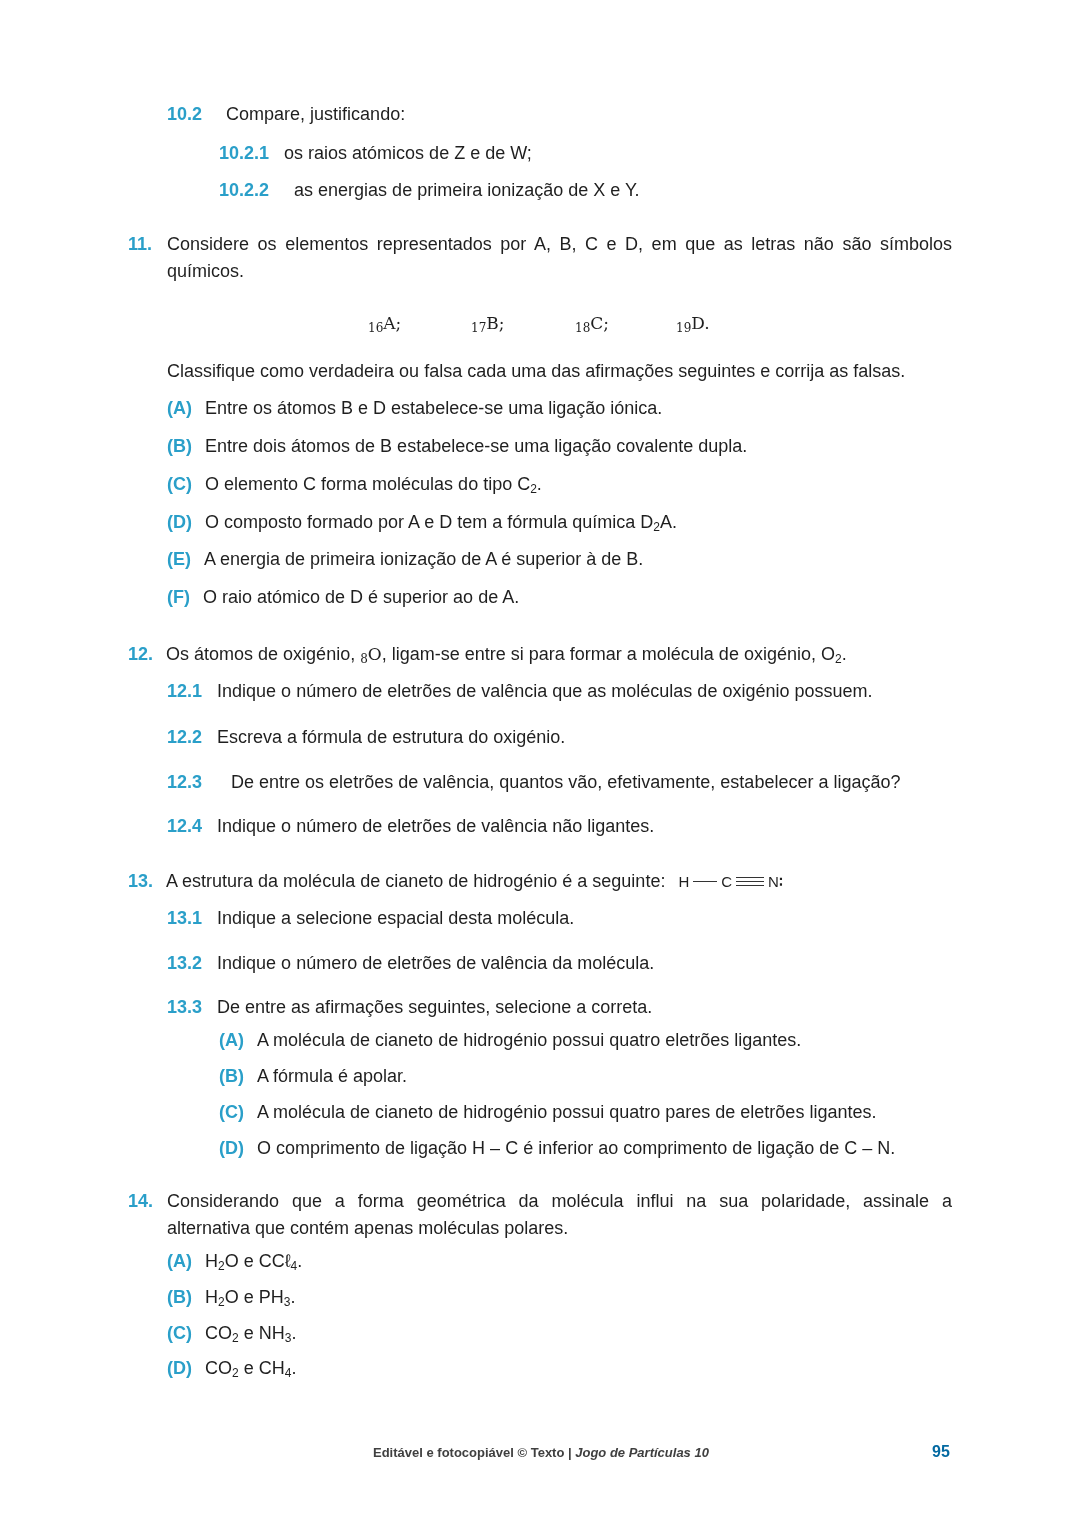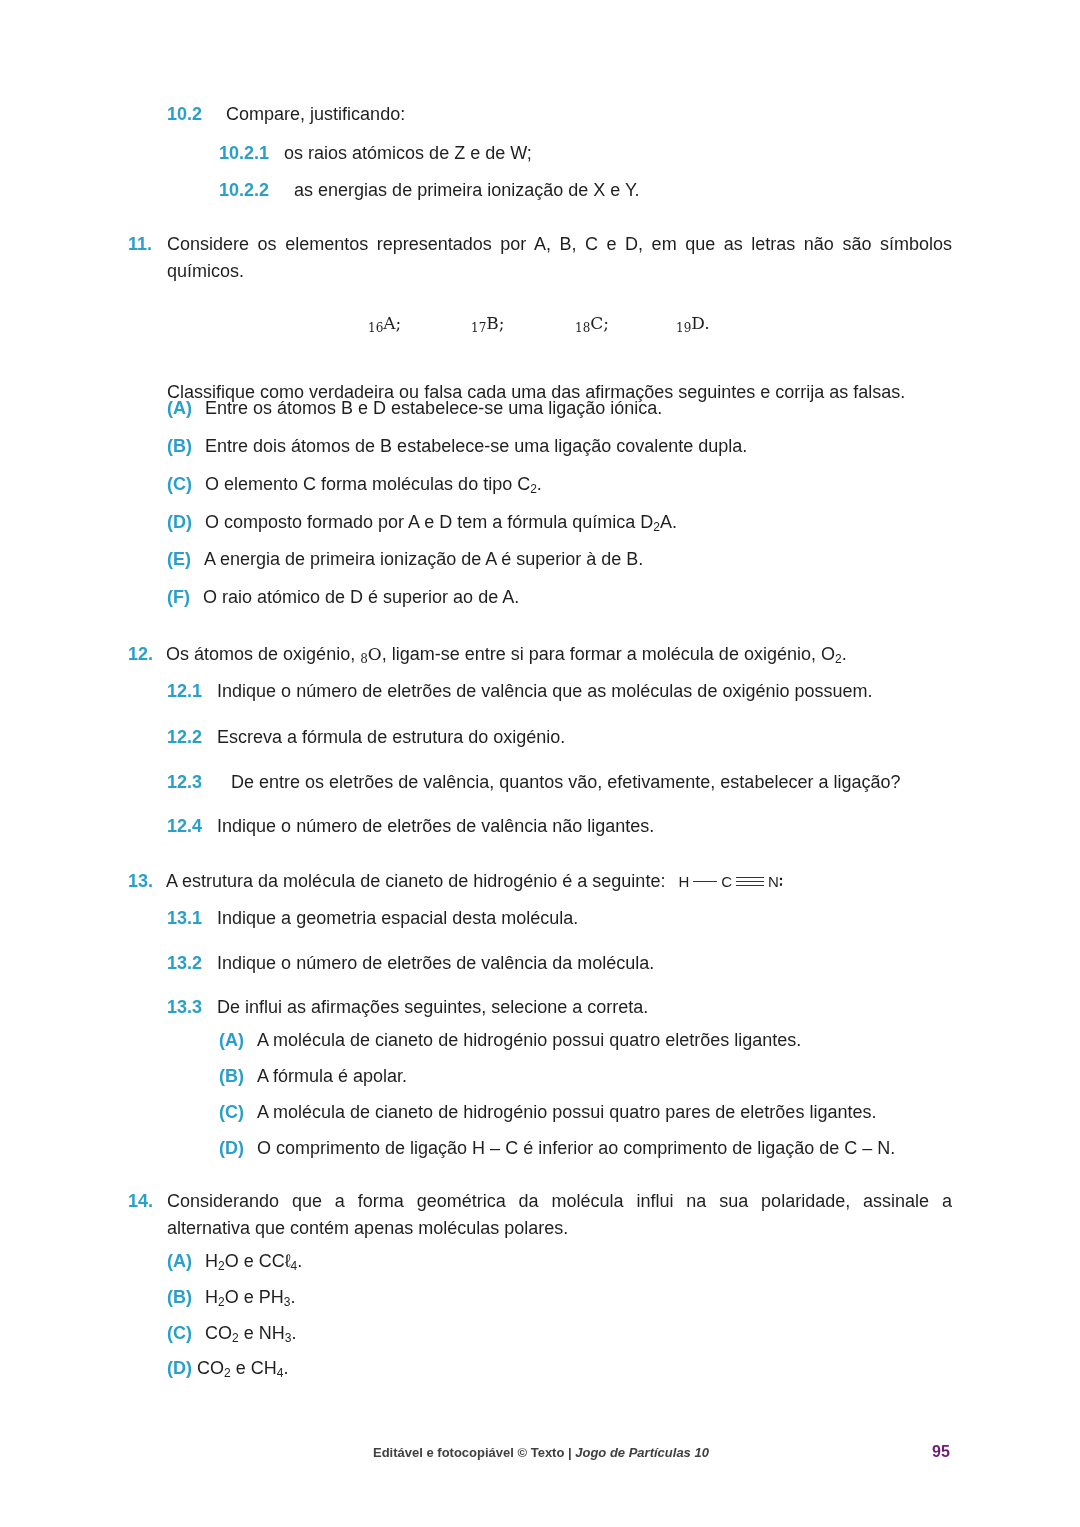--- a/index.html
+++ b/index.html
@@ -7,21 +7,21 @@
          font-family:"Liberation Sans", sans-serif; color:#1f1f1f; font-size:18px; }
   .abs { position:absolute; white-space:nowrap; }
   .num { color:#2a9fc9; font-weight:bold; }
   .lbl { color:#2a9fc9; font-weight:bold; }
   .serif { font-family:"DejaVu Serif", serif; font-size:17px; }
   .serif sub { font-size:12px; }
   sub { font-size:12px; vertical-align:-3px; line-height:0; }
   .justify { text-align:justify; text-align-last:justify; white-space:normal; }
   .footer { font-size:13px; color:#404040; font-weight:bold; }
   .footer i { font-style:italic; }
-  .pageno { font-size:16px; font-weight:bold; color:#701a75; }
+  .pageno { font-size:16px; font-weight:bold; color:#0369a1; }
   .hcn { font-size:15px; display:inline-flex; align-items:center; gap:4px; }
   .bond1 { display:inline-block; width:24px; height:1px; background:#333; }
   .bond3 { display:inline-block; width:28px; height:7px; border-top:1px solid #333; border-bottom:1px solid #333; position:relative; }
   .bond3::after { content:""; position:absolute; left:0; right:0; top:3px; height:1px; background:#333; }
 </style>
 </head>
 <body>
 
 <div class="abs" style="left:167px;top:104px;">
   <span class="num">10.2</span>
@@ -40,21 +40,21 @@
   <span class="num">11.</span>
 </div>
 <div class="abs justify" style="left:167px;top:234px;width:785px;">Considere os elementos representados por A, B, C e D, em que as letras não são símbolos</div>
 <div class="abs" style="left:167px;top:261px;">químicos.</div>
 
 <div class="abs serif" style="left:368px;top:313px;"><sub>16</sub><span>A;</span></div>
 <div class="abs serif" style="left:471px;top:313px;"><sub>17</sub><span>B;</span></div>
 <div class="abs serif" style="left:575px;top:313px;"><sub>18</sub><span>C;</span></div>
 <div class="abs serif" style="left:676px;top:313px;"><sub>19</sub><span>D.</span></div>
 
-<div class="abs" style="left:167px;top:361px;margin-top:21px;">Classifique como verdadeira ou falsa cada uma das afirmações seguintes e corrija as falsas.</div>
+<div class="abs" style="left:167px;top:361px;">Classifique como verdadeira ou falsa cada uma das afirmações seguintes e corrija as falsas.</div>
 
 <div class="abs" style="left:167px;top:398px;">
   <span class="lbl">(A)</span>
   <span style="margin-left:8px">Entre os átomos B e D estabelece-se uma ligação iónica.</span>
 </div>
 <div class="abs" style="left:167px;top:436px;">
   <span class="lbl">(B)</span>
   <span style="margin-left:8px">Entre dois átomos de B estabelece-se uma ligação covalente dupla.</span>
 </div>
 <div class="abs" style="left:167px;top:474px;">
@@ -101,29 +101,29 @@
   <span class="hcn" style="margin-left:8px">
     <span>H</span>
     <span class="bond1"></span>
     <span>C</span>
     <span class="bond3"></span>
     <span><span>N</span><b>∶</b></span>
   </span>
 </div>
 <div class="abs" style="left:167px;top:908px;">
   <span class="num">13.1</span>
-  <span style="margin-left:10px">Indique a geometria espacial desta molécula.</span>
+  <span style="margin-left:10px">Indique a selecione espacial desta molécula.</span>
 </div>
 <div class="abs" style="left:167px;top:953px;">
   <span class="num">13.2</span>
   <span style="margin-left:10px">Indique o número de eletrões de valência da molécula.</span>
 </div>
 <div class="abs" style="left:167px;top:997px;">
   <span class="num">13.3</span>
-  <span style="margin-left:10px">De influi as afirmações seguintes, selecione a correta.</span>
+  <span style="margin-left:10px">De entre as afirmações seguintes, selecione a correta.</span>
 </div>
 <div class="abs" style="left:219px;top:1030px;">
   <span class="lbl">(A)</span>
   <span style="margin-left:8px">A molécula de cianeto de hidrogénio possui quatro eletrões ligantes.</span>
 </div>
 <div class="abs" style="left:219px;top:1066px;">
   <span class="lbl">(B)</span>
   <span style="margin-left:8px">A fórmula é apolar.</span>
 </div>
 <div class="abs" style="left:219px;top:1102px;">
@@ -148,19 +148,19 @@
 <div class="abs" style="left:167px;top:1287px;">
   <span class="lbl">(B)</span>
   <span style="margin-left:8px"><span>H</span><sub>2</sub><span>O e PH</span><sub>3</sub><span>.</span></span>
 </div>
 <div class="abs" style="left:167px;top:1323px;">
   <span class="lbl">(C)</span>
   <span style="margin-left:8px"><span>CO</span><sub>2</sub><span> e NH</span><sub>3</sub><span>.</span></span>
 </div>
 <div class="abs" style="left:167px;top:1358px;">
   <span class="lbl">(D)</span>
-  <span style=""><span>CO</span><sub>2</sub><span> e CH</span><sub>4</sub><span>.</span></span>
+  <span style="margin-left:8px"><span>CO</span><sub>2</sub><span> e CH</span><sub>4</sub><span>.</span></span>
 </div>
 
 <div class="abs footer" style="left:373px;top:1445px;">
   <span>Editável e fotocopiável © Texto | </span><i>Jogo de Partículas 10</i>
 </div>
 <div class="abs pageno" style="left:932px;top:1443px;">95</div>
 
 </body></html>

